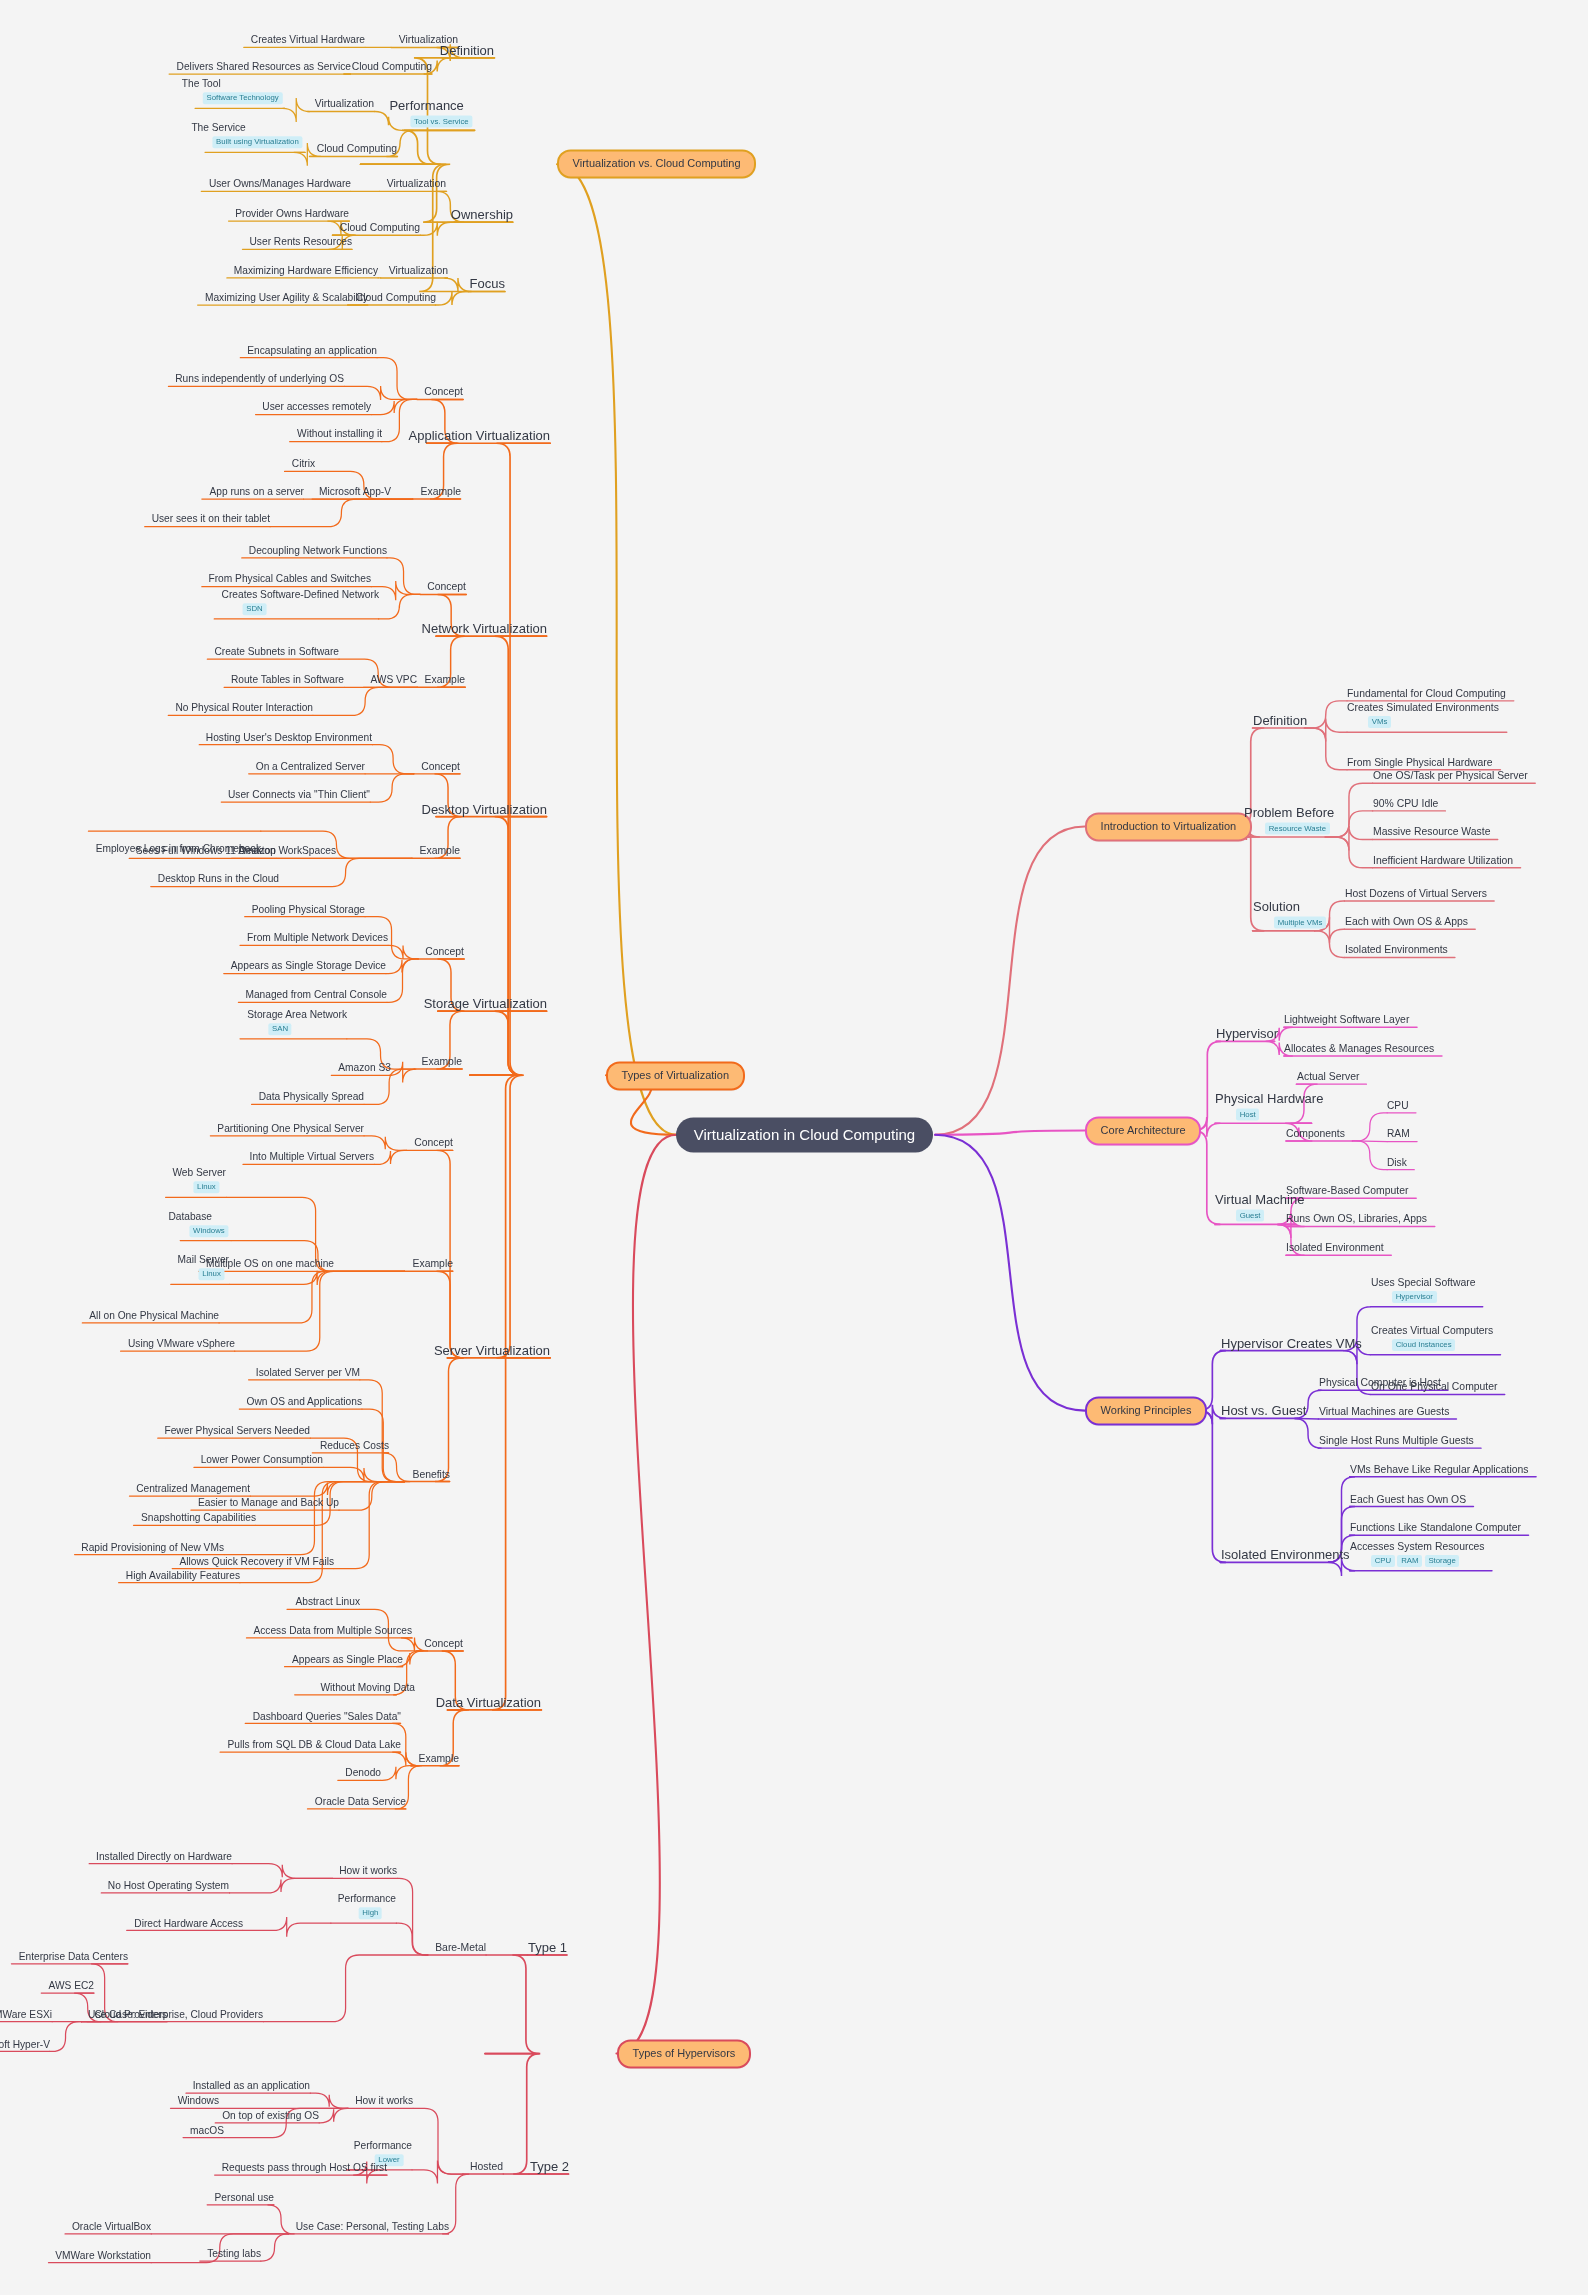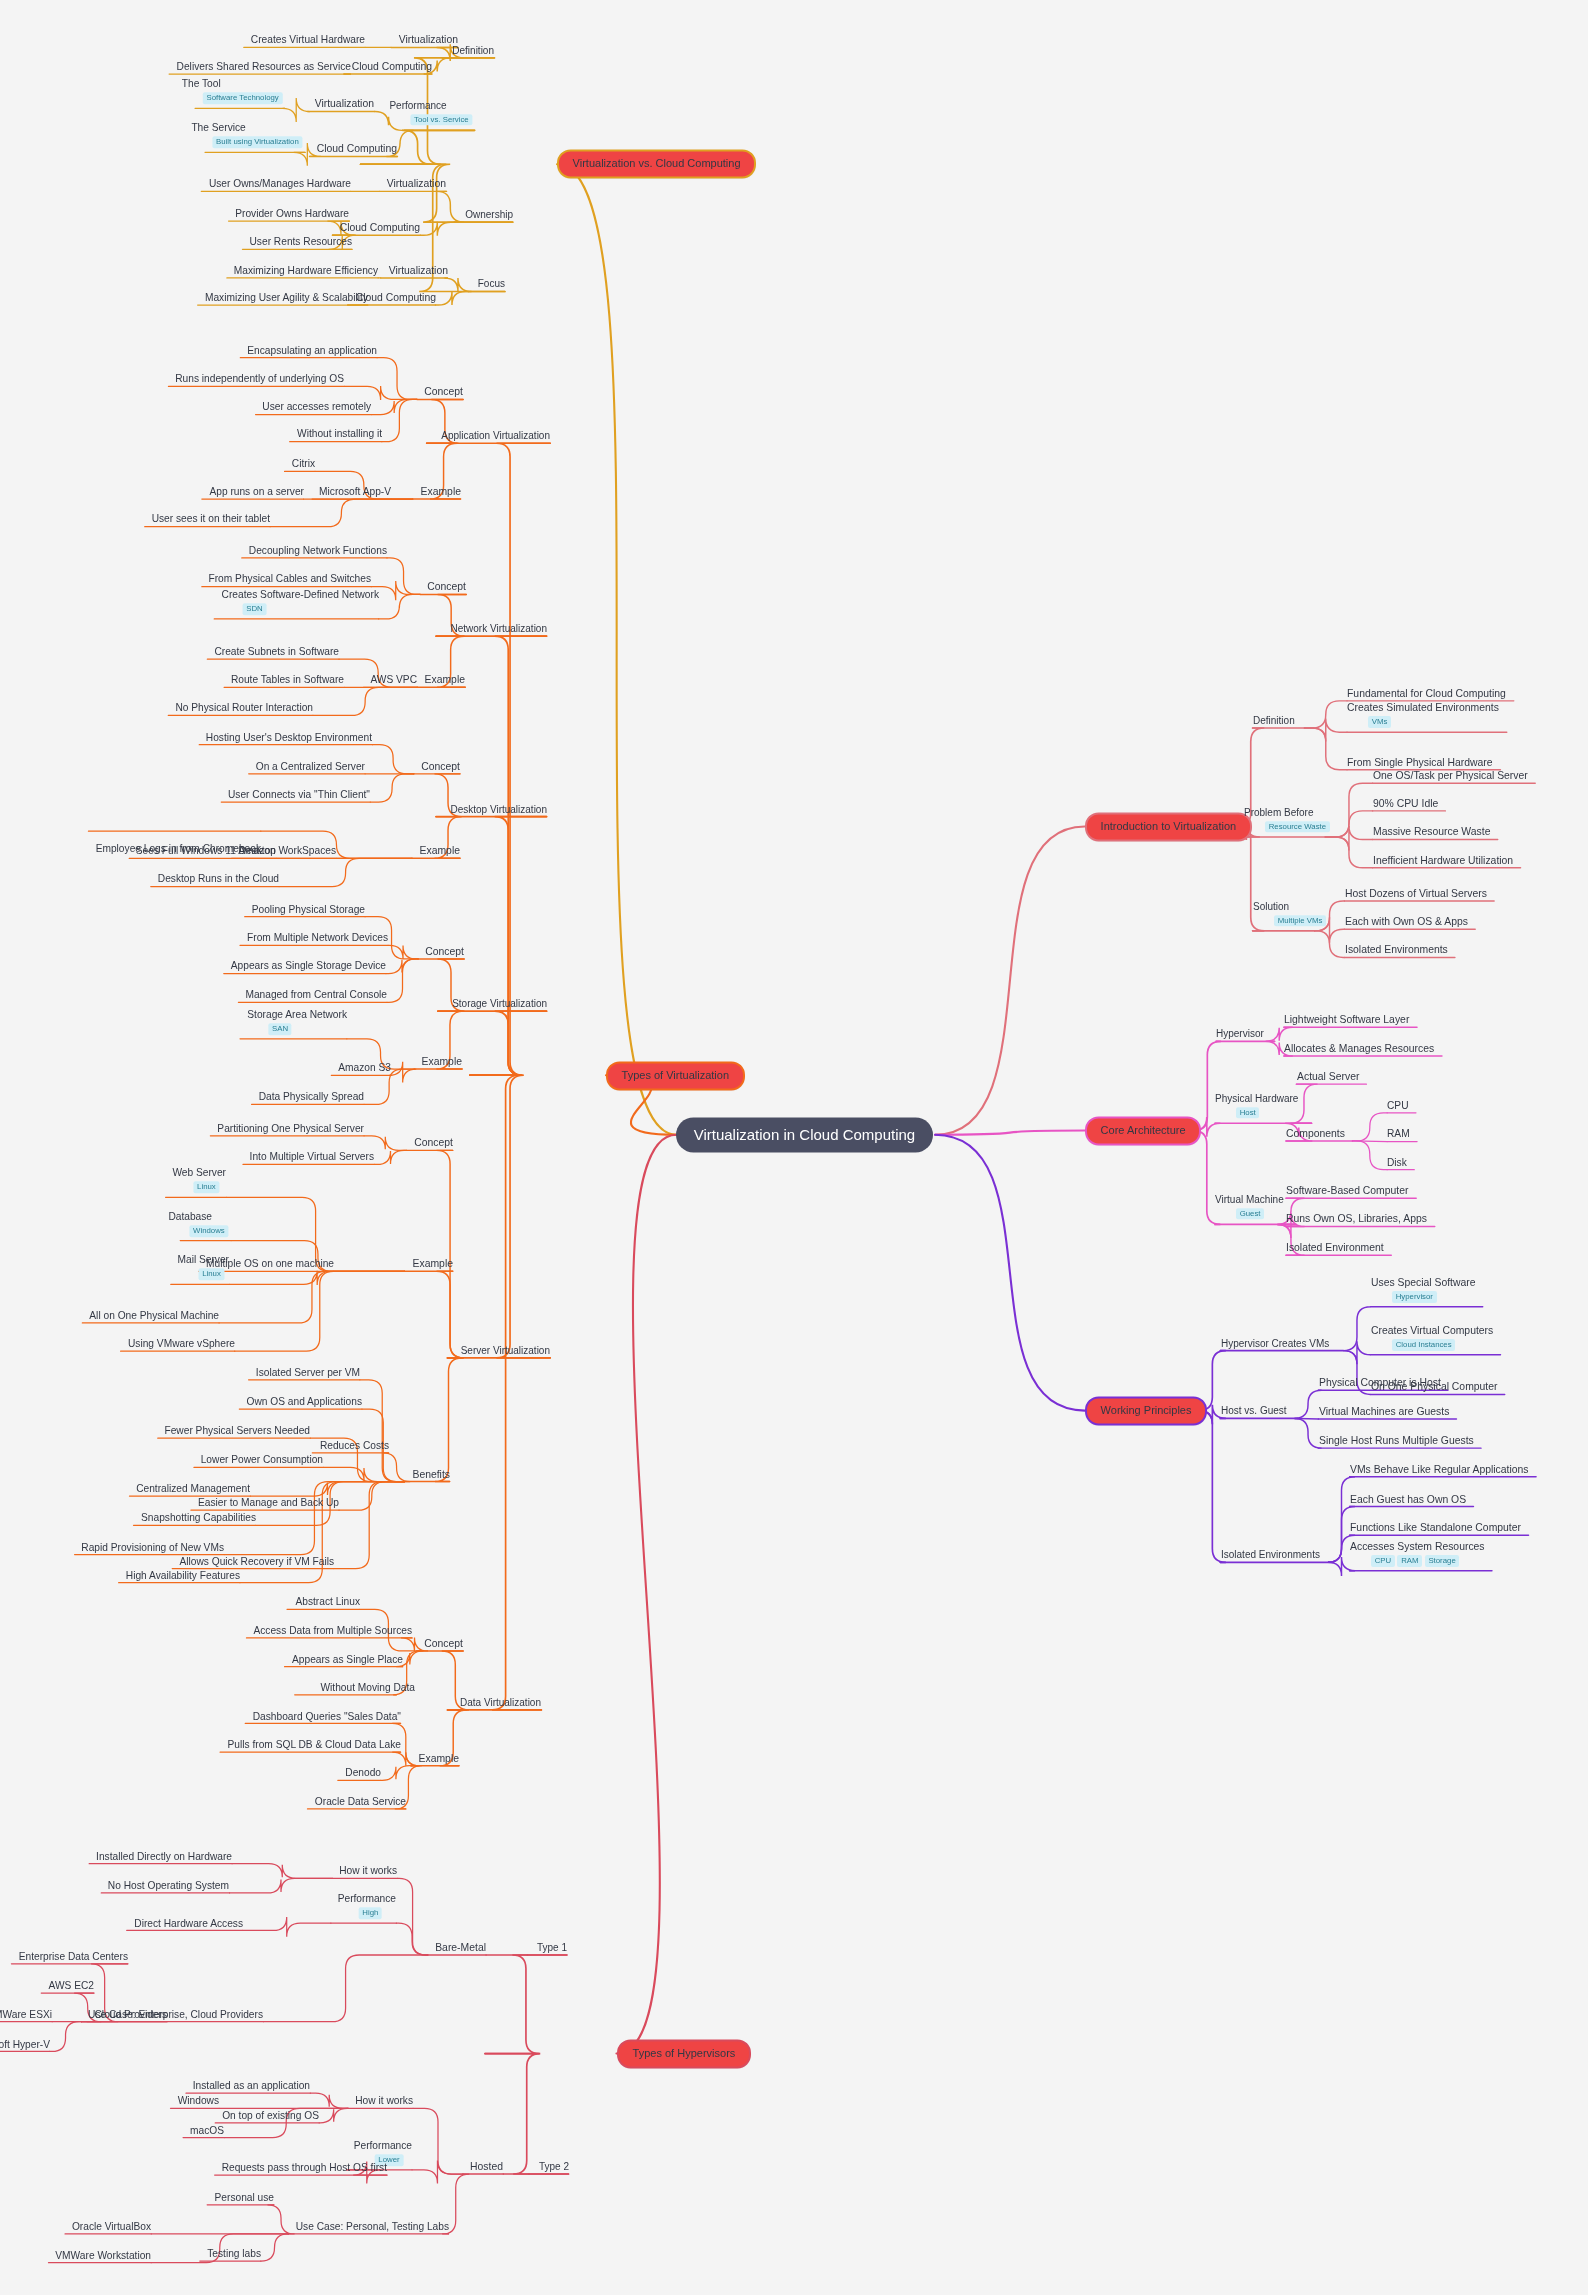--- a/index.html
+++ b/index.html
@@ -2,26 +2,26 @@
 <html style="font-size:8.3px"><head>
 <meta charset="utf-8">
 <style>
   html,body{margin:0;padding:0;background:#f4f4f4;}
   body{width:1588px;height:2295px;position:relative;overflow:hidden;
        font-family:"Liberation Sans",sans-serif;color:#333844;}
   #canvas{position:absolute;inset:0;width:1588px;height:2295px;}
   svg.links{position:absolute;left:0;top:0;width:1588px;height:2295px;pointer-events:none;}
   .node{position:absolute;transform:translate(0,-50%);white-space:nowrap;}
   .node .lbl{font-size:10px;line-height:1.15;color:#333844;display:block;}
-  .node.lvl1{padding:6.3px 13.6px;border-radius:13.6px;background:#ef4444;border:2.1px solid #cc3344;
+  .node.lvl1{padding:6.3px 13.6px;border-radius:13.6px;background:#fdba74;border:2.1px solid #cc3344;
      transform:translate(0,-50%);box-shadow:0 0.5px 1px rgba(0,0,0,.05);}
   .node.lvl1 .lbl{font-size:11px;}
   .node.root{padding:8.9px 17.7px;border-radius:17.7px;background:#4a4e63;border:none;}
   .node.root .lbl{font-size:15px;color:#ffffff;}
-  .node.lvl2 .lbl{font-size:10px;}
+  .node.lvl2 .lbl{font-size:13px;}
   .node.lvl3 .lbl{font-size:10.4px;}
   .node.lvl4 .lbl{font-size:10.2px;}
   .tagrow{margin-top:2.1px;display:block;padding-left:21px;}
   .tag{display:inline-block;background:#cfeef7;color:#2a7f93;font-size:7.8px;
        padding:1px 3.7px;border-radius:2.1px;margin-right:2.6px;line-height:1.25;}
   .anchor-r{transform:translate(0,-50%);}
   .anchor-l{transform:translate(-100%,-50%);}
 </style>
 </head>
 <body>

